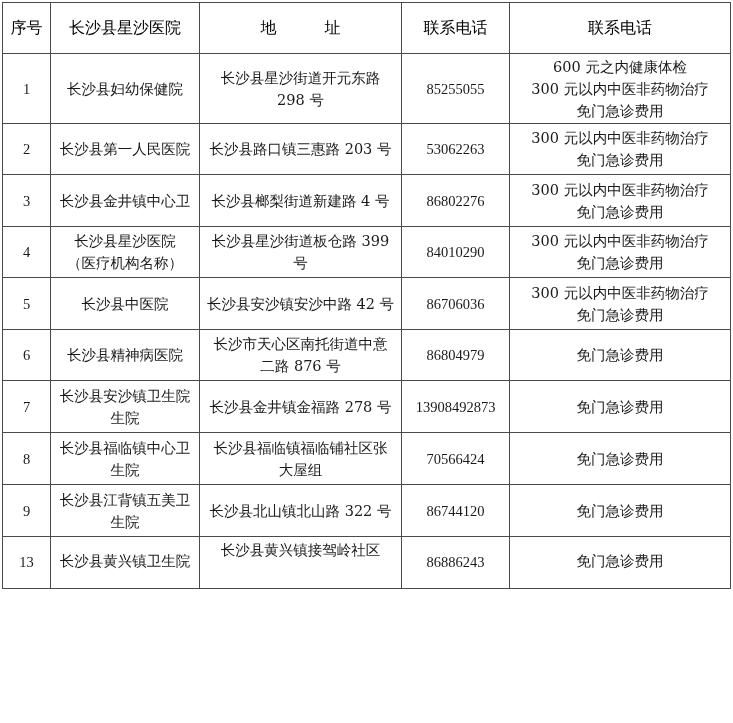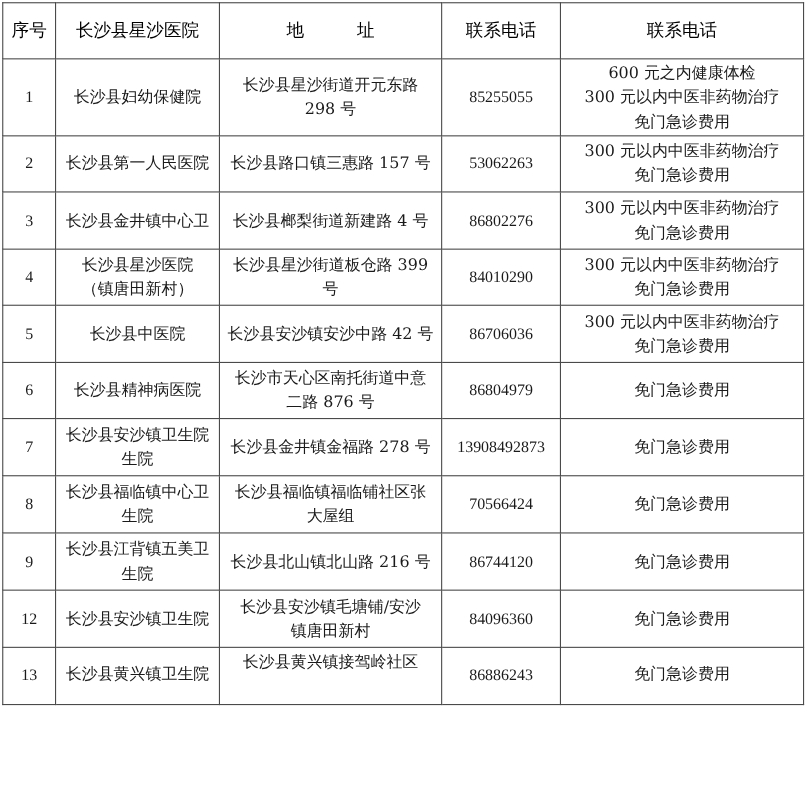--- a/index.html
+++ b/index.html
@@ -75,21 +75,21 @@
           <span class="line">免门急诊费用</span>
         </td>
     </tr>
 
     <tr style="height:51px">
       <td class="num">2</td>
       <td>
           <span class="line">长沙县第一人民医院</span>
         </td>
       <td>
-          <span class="line">长沙县路口镇三惠路 157 号</span>
+          <span class="line">长沙县路口镇三惠路 203 号</span>
         </td>
       <td class="num">53062263</td>
       <td>
           <span class="line">300 元以内中医非药物治疗</span>
           <span class="line">免门急诊费用</span>
         </td>
     </tr>
 
     <tr style="height:52px">
       <td class="num">3</td>
@@ -103,21 +103,21 @@
       <td>
           <span class="line">300 元以内中医非药物治疗</span>
           <span class="line">免门急诊费用</span>
         </td>
     </tr>
 
     <tr style="height:51px">
       <td class="num">4</td>
       <td>
           <span class="line">长沙县星沙医院</span>
-          <span class="line">（镇唐田新村）</span>
+          <span class="line">（医疗机构名称）</span>
         </td>
       <td>
           <span class="line">长沙县星沙街道板仓路 399</span>
           <span class="line">号</span>
         </td>
       <td class="num">84010290</td>
       <td>
           <span class="line">300 元以内中医非药物治疗</span>
           <span class="line">免门急诊费用</span>
         </td>
@@ -184,44 +184,30 @@
         </td>
     </tr>
 
     <tr style="height:52px">
       <td class="num">9</td>
       <td>
           <span class="line">长沙县江背镇五美卫</span>
           <span class="line">生院</span>
         </td>
       <td>
-          <span class="line">长沙县北山镇北山路 216 号</span>
+          <span class="line">长沙县北山镇北山路 322 号</span>
         </td>
       <td class="num">86744120</td>
       <td>
           <span class="line">免门急诊费用</span>
         </td>
     </tr>
 
 
 
-    <tr style="height:52px">
-      <td class="num">12</td>
-      <td>
-          <span class="line">长沙县安沙镇卫生院</span>
-        </td>
-      <td>
-          <span class="line">长沙县安沙镇毛塘铺/安沙</span>
-          <span class="line">镇唐田新村</span>
-        </td>
-      <td class="num">84096360</td>
-      <td>
-          <span class="line">免门急诊费用</span>
-        </td>
-    </tr>
 
     <tr style="height:52px">
       <td class="num" style="vertical-align:top;padding-top:14px">13</td>
       <td style="vertical-align:top;padding-top:13px">
           <span class="line">长沙县黄兴镇卫生院</span>
         </td>
       <td style="vertical-align:top;padding-top:2px">
           <span class="line">长沙县黄兴镇接驾岭社区</span>
         </td>
       <td class="num" style="vertical-align:top;padding-top:14px">86886243</td>

